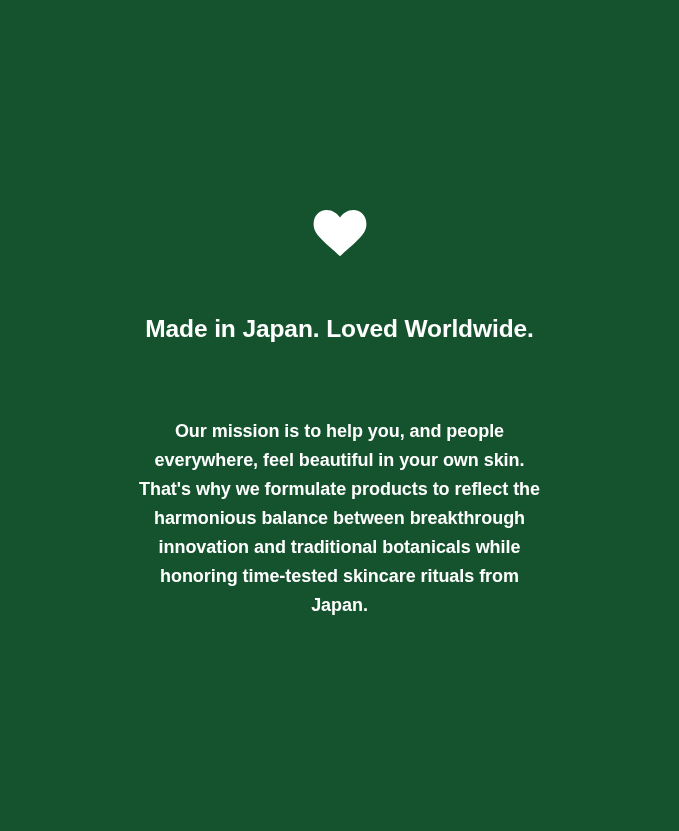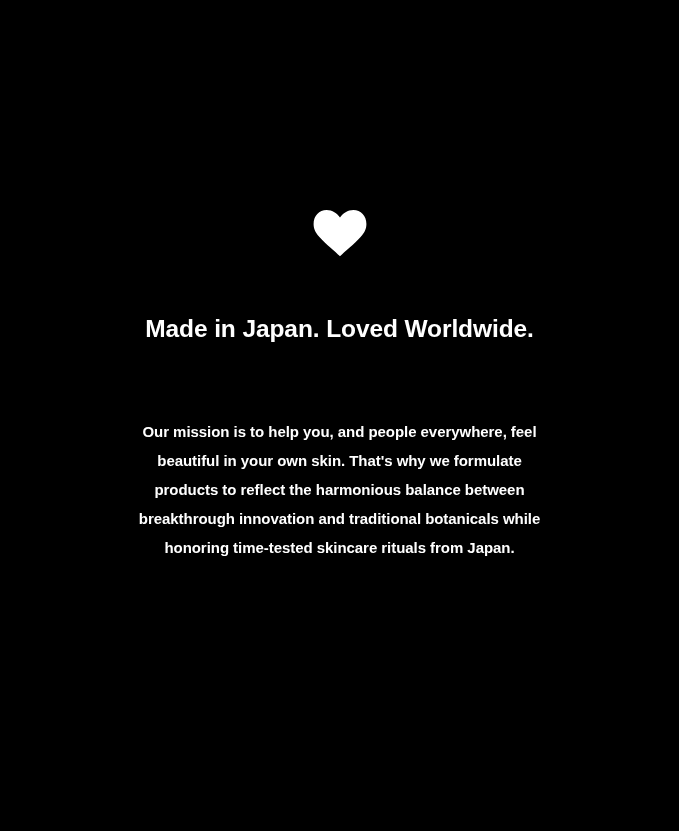--- a/index.html
+++ b/index.html
@@ -14,21 +14,21 @@
     overflow: hidden;
     font-family: "Liberation Sans", sans-serif;
     -webkit-font-smoothing: antialiased;
   }
 
   .mission-section {
     position: relative;
     width: 679px;
     height: 831px;
     box-sizing: border-box;
-    background: #000000;
+    background: #14532d;
     display: flex;
     flex-direction: column;
     align-items: center;
   }
 
   
   .heart-icon-wrap {
     position: absolute;
     top: 209px;
     left: 0;
@@ -72,21 +72,21 @@
     display: flex;
     justify-content: center;
   }
 
   .mission-body {
     margin: 0;
     width: 420px;
     text-align: center;
     color: #ffffff;
     font-family: "Liberation Sans", sans-serif;
-    font-size: 15px;
+    font-size: 18px;
     font-weight: 700;
     line-height: 29px;
     letter-spacing: -0.05px;
   }
 </style>
 </head>
 <body>
 
 <div class="mission-section">
 

